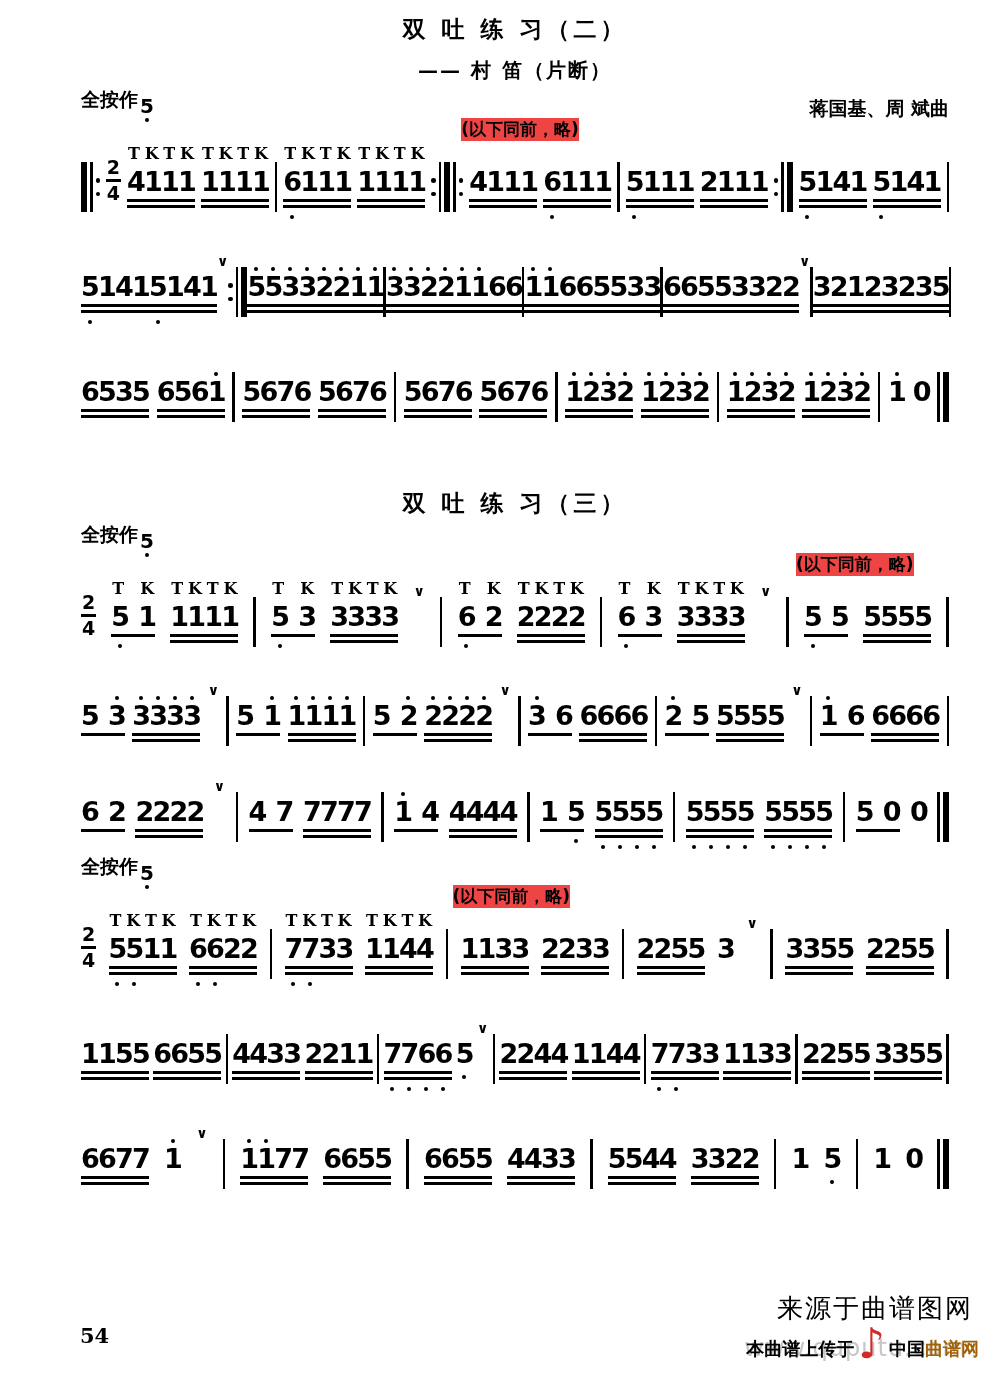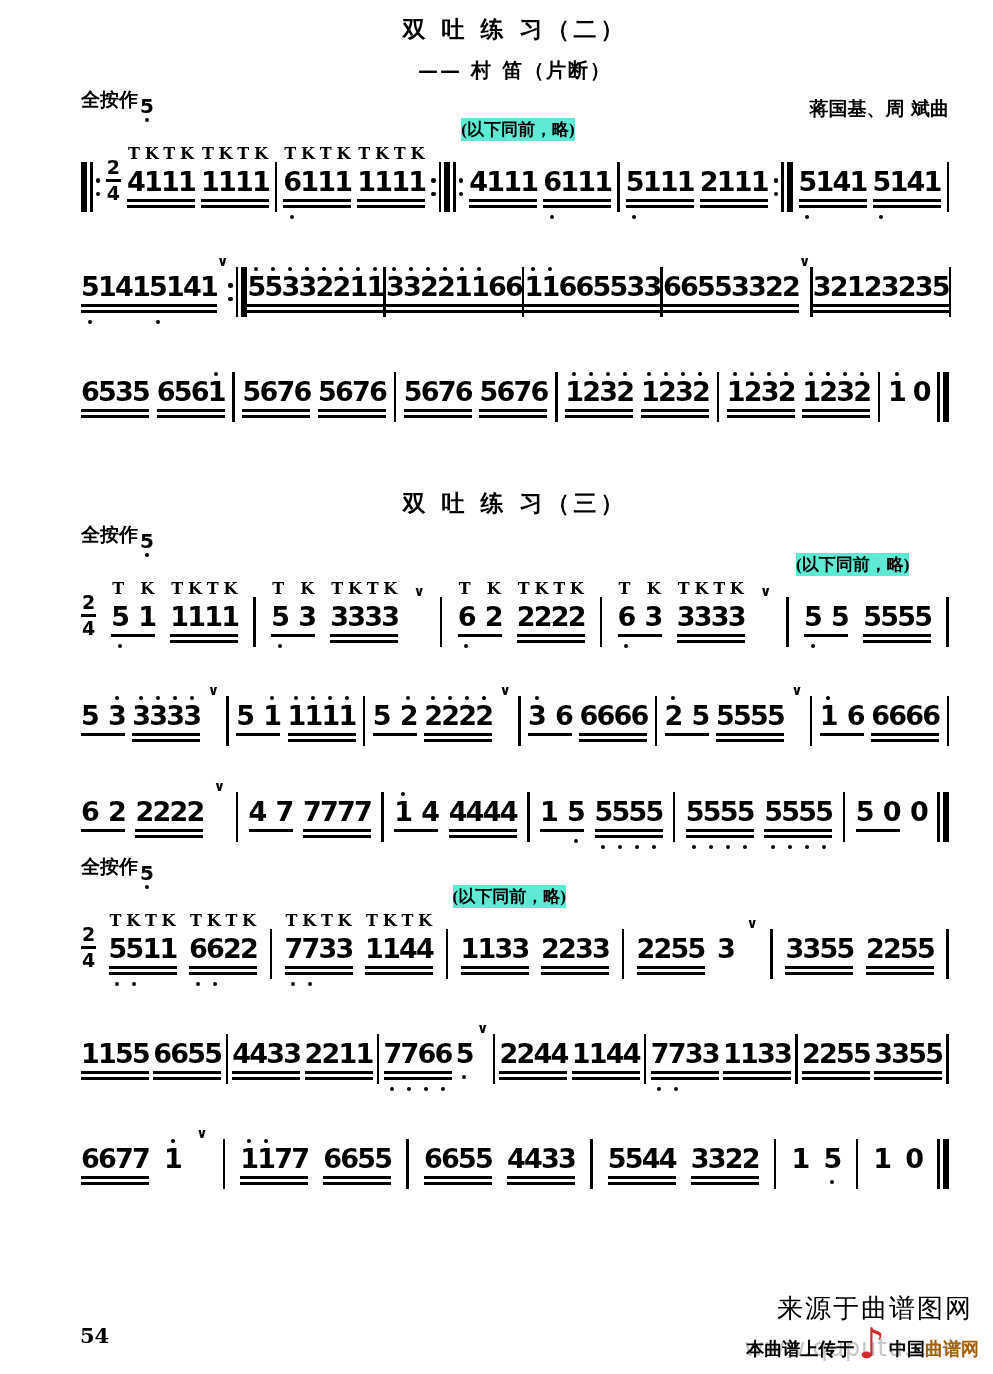--- a/index.html
+++ b/index.html
@@ -20,21 +20,21 @@
   .tkrow{display:flex;justify-content:space-between;padding:0 1px;height:24px;line-height:20px;
          font-size:16px;font-weight:700;font-family:"DejaVu Serif","Liberation Serif",serif;}
   .dotrow{display:flex;height:9px;}
   .cellrow{display:flex;}
   .cell{width:17px;display:flex;justify-content:center;align-items:center;}
   .cell.sp{width:10px;}
   .digits .cell{font-size:27px;font-weight:700;line-height:28px;height:28px;display:block;text-align:center;}
   .dot{width:4px;height:4px;border-radius:50%;background:#000;}
   .ln{height:3px;background:#000;margin-top:3px;}
   .bdots{margin-top:4px;}
-  .ann{position:absolute;top:-4px;left:-8px;white-space:nowrap;font-size:17px;font-weight:700;z-index:2;background:#5eead4;font-family:Liberation Serif, serif;}
+  .ann{position:absolute;top:-4px;left:-8px;white-space:nowrap;font-size:17px;font-weight:700;z-index:2;background:#ef4444;}
   .bar{display:inline-flex;align-items:center;gap:3px;margin-top:40px;height:50px;}
   .bar .bthin{display:block;width:2.5px;height:50px;background:#000;}
   .bar .bthick{display:block;width:6px;height:50px;background:#000;}
   .bar .rd{display:flex;flex-direction:column;justify-content:center;gap:9px;height:50px;}
   .bar .rd .rdot{display:block;width:4.5px;height:4.5px;border-radius:50%;background:#000;}
   .time{display:inline-flex;flex-direction:column;align-items:center;margin-top:36px;font-weight:700;
         font-size:19px;line-height:1;}
   .time .fl{width:15px;height:2.5px;background:#000;margin:2px 0;}
   .breath{margin-top:26px;font-size:14px;font-weight:700;}
   .pageno{position:absolute;left:44px;bottom:26px;font-size:21px;font-weight:700;

